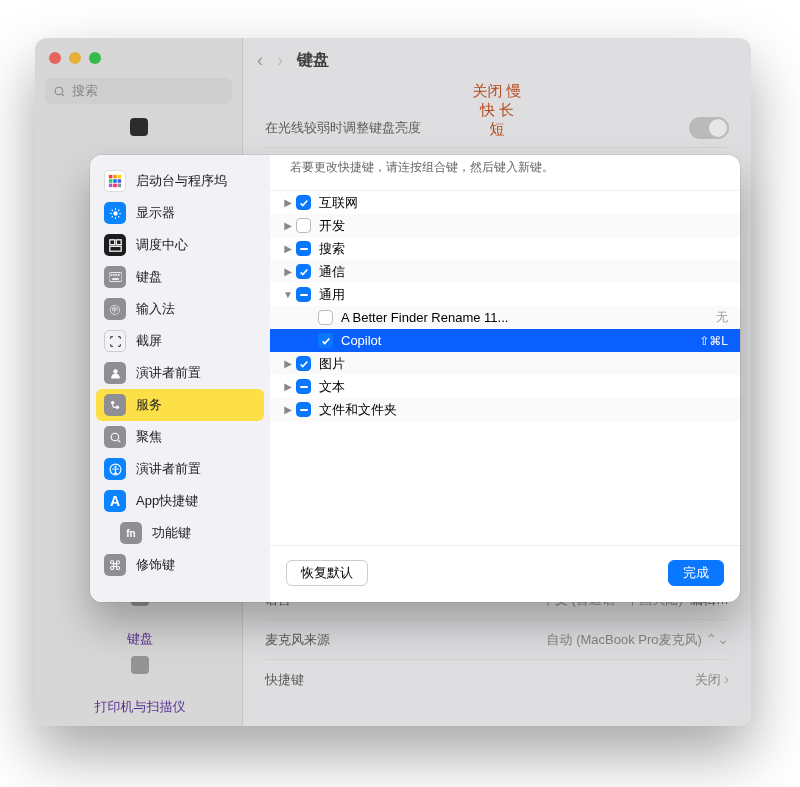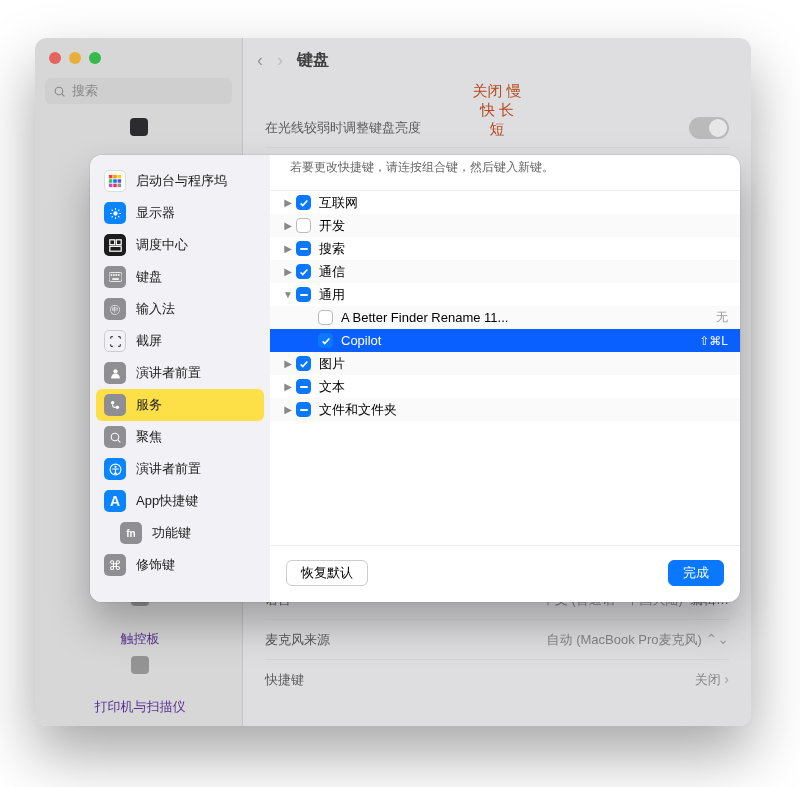--- a/index.html
+++ b/index.html
@@ -116,24 +116,20 @@
         <span>外观</span>
       </div>
     </div>
     <div style="position:absolute;left:10px;bottom:6px;width:190px">
       <div class="sb-item">
           <span class="sb-icon"></span>
           <span>键盘</span>
         </div>
       <div class="sb-item">
           <span class="sb-icon"></span>
-          <span>触控板</span>
-        </div>
-      <div class="sb-item">
-          <span class="sb-icon"></span>
           <span>打印机与扫描仪</span>
         </div>
     </div>
   </div>
 
   <div class="main-back">
     <div class="header-back">
       <span class="chev">‹</span>
       <span class="chev" style="color:#ccc">›</span>
       <span class="header-title">键盘</span>

